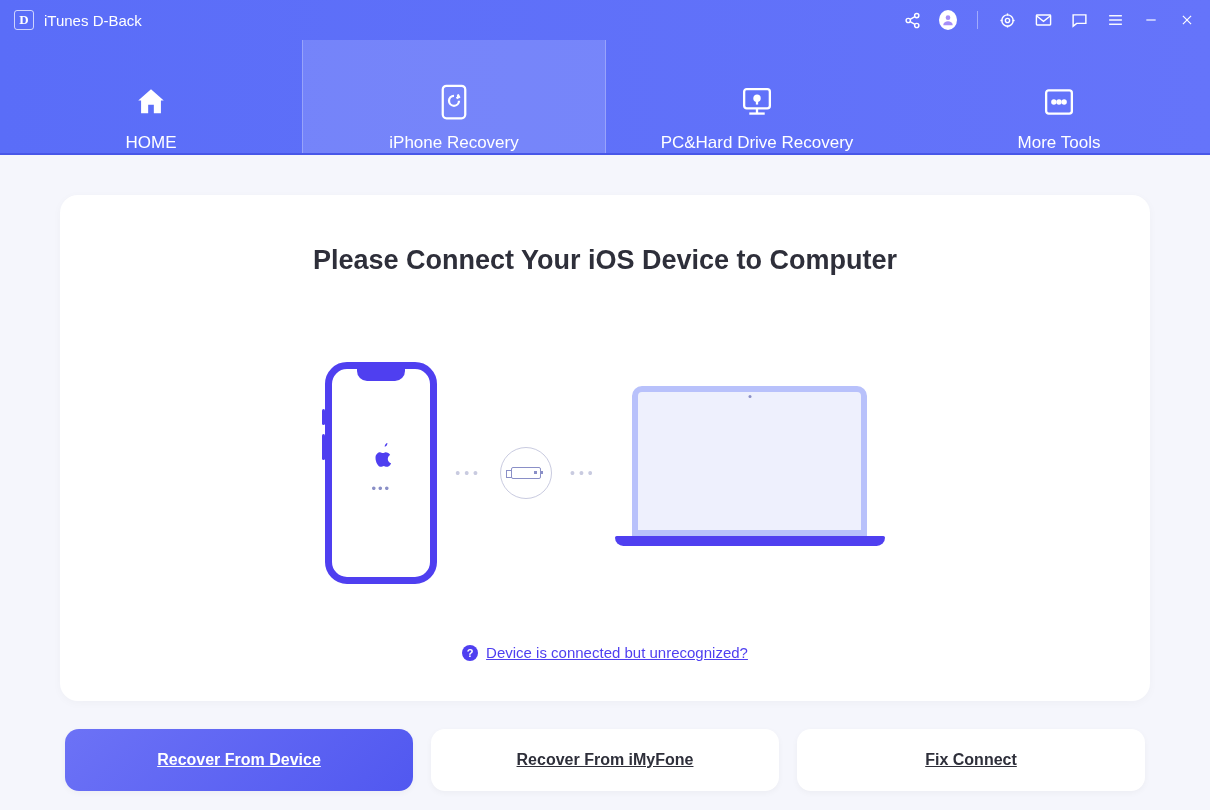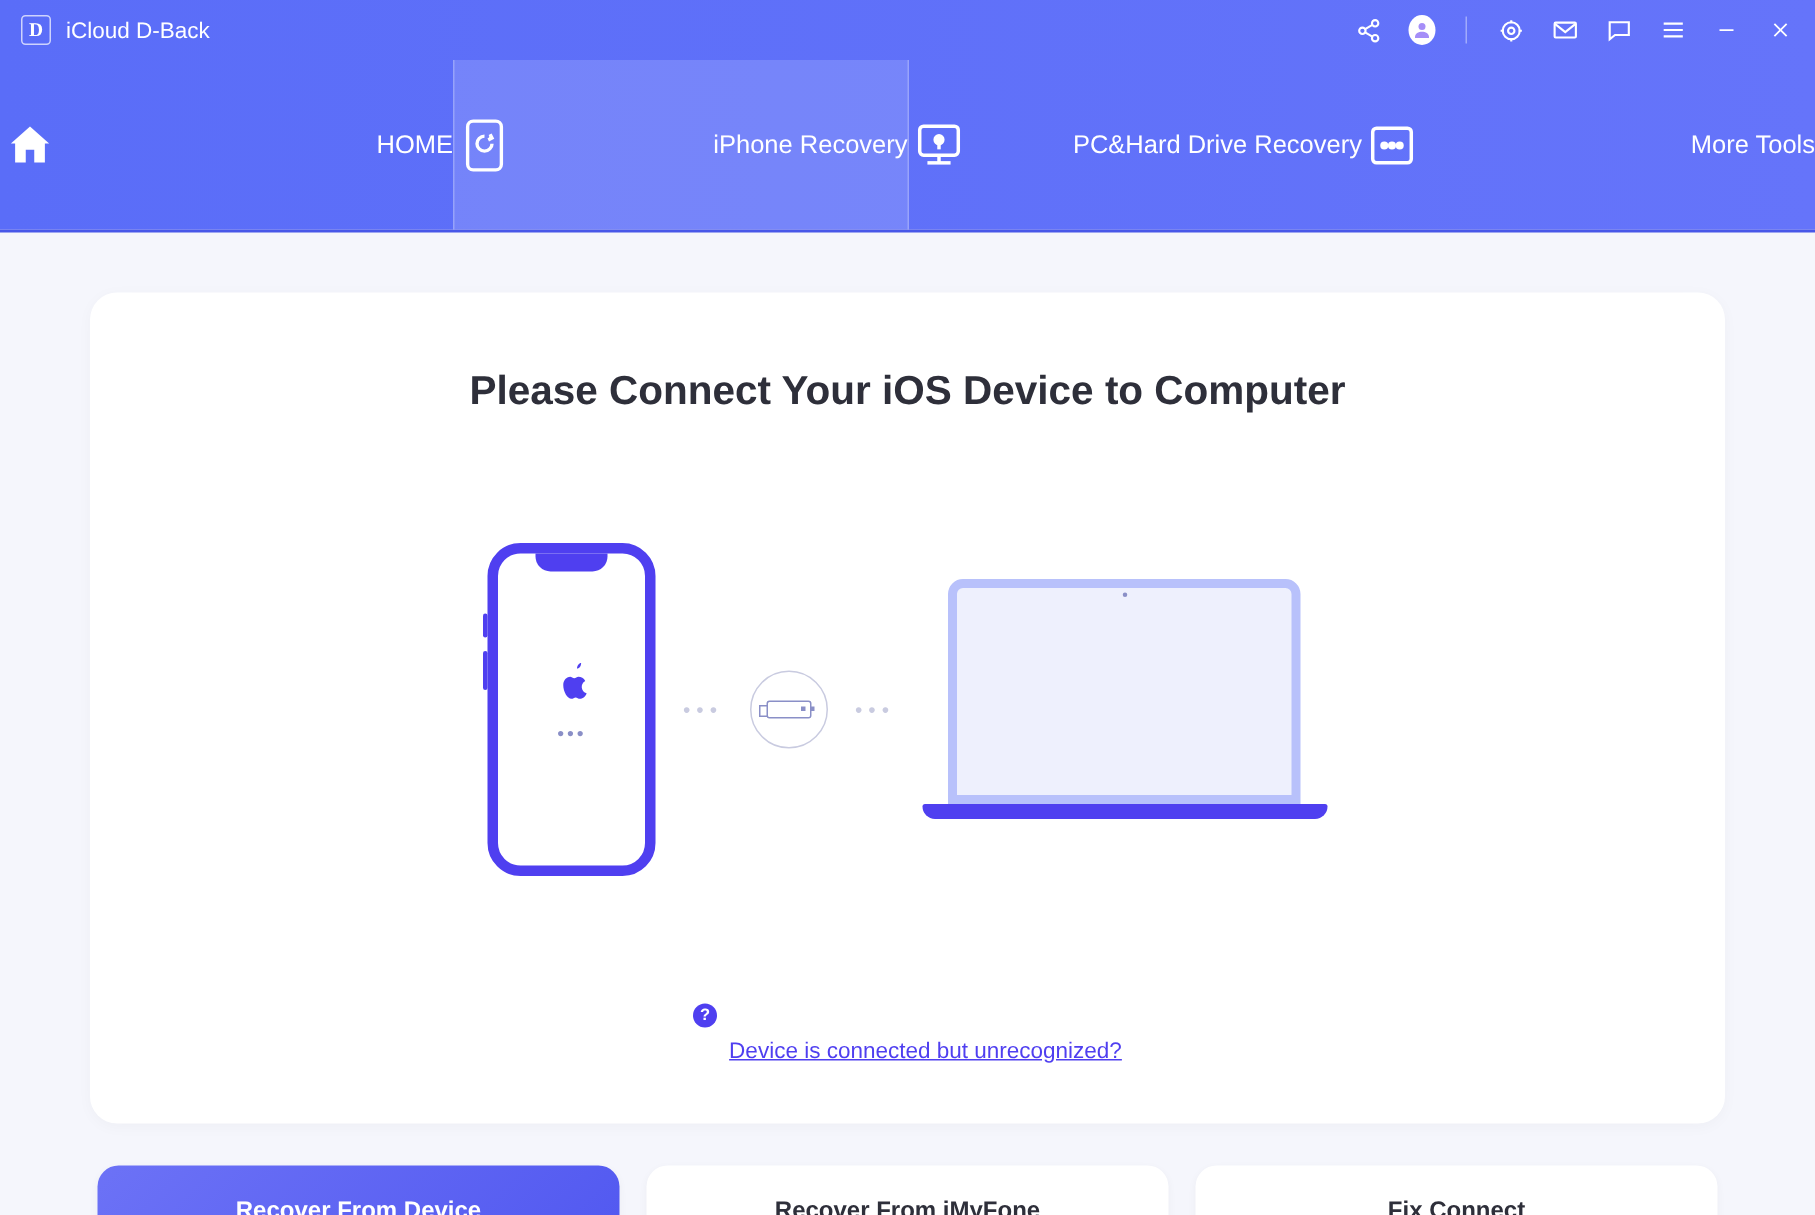--- a/index.html
+++ b/index.html
@@ -41,23 +41,23 @@
 
   .navbar {
     height: 115px;
     background: linear-gradient(90deg, #5a6df8, #6574fa);
     display: flex;
     border-bottom: 2px solid #4857e8;
   }
   .nav-item {
     flex: 1;
     display: flex;
-    flex-direction: row;
+    flex-direction: column;
     align-items: center;
-    justify-content: space-between;
+    justify-content: flex-end;
     color: #fff;
     gap: 12px;
     cursor: pointer;
     font-size: 17px;
     position: relative;
   }
   .nav-item.active {
     background: rgba(255,255,255,0.15);
     border-left: 1px solid rgba(255,255,255,0.25);
     border-right: 1px solid rgba(255,255,255,0.25);
@@ -135,21 +135,21 @@
     border-radius: 2px 2px 10px 10px;
     margin:0 auto;
   }
 
   .help-link-row { display:flex; align-items:center; justify-content:center; gap:8px; }
   .help-q {
     width:16px; height:16px; border-radius:50%; background:#4f3ff0; color:#fff;
     font-size:11px; font-weight:bold; display:flex; align-items:center; justify-content:center;
   }
   .help-link {
-    color:#4f3ff0; text-decoration:underline; font-size:15px; cursor:pointer;margin-top:48px;
+    color:#4f3ff0; text-decoration:underline; font-size:15px; cursor:pointer;
   }
 
   .bottom-tabs {
     display:flex; gap:18px;
     padding: 28px 65px 30px;
   }
   .btm-tab {
     flex:1; height:62px; border-radius:14px;
     display:flex; align-items:center; justify-content:center;
     font-size:16px; font-weight:600; cursor:pointer;
@@ -162,21 +162,21 @@
   }
   .btm-tab.inactive {
     background:#fff; color:#2e2f3a;
   }
 </style>
 </head>
 <body>
 
 <div class="titlebar">
   <div class="app-logo">D</div>
-  <div class="app-title">iCloud D-Back</div>
+  <div class="app-title">iTunes D-Back</div>
   <div class="tb-spacer"></div>
   <div class="tb-icons">
     <div class="tb-icon">
       <svg width="17" height="17" viewBox="0 0 24 24" fill="none" stroke="currentColor" stroke-width="2">
           <circle cx="18" cy="5" r="3"></circle>
           <circle cx="6" cy="12" r="3"></circle>
           <circle cx="18" cy="19" r="3"></circle>
           <line x1="8.6" y1="10.5" x2="15.4" y2="6.5"></line>
           <line x1="8.6" y1="13.5" x2="15.4" y2="17.5"></line>
         </svg>

